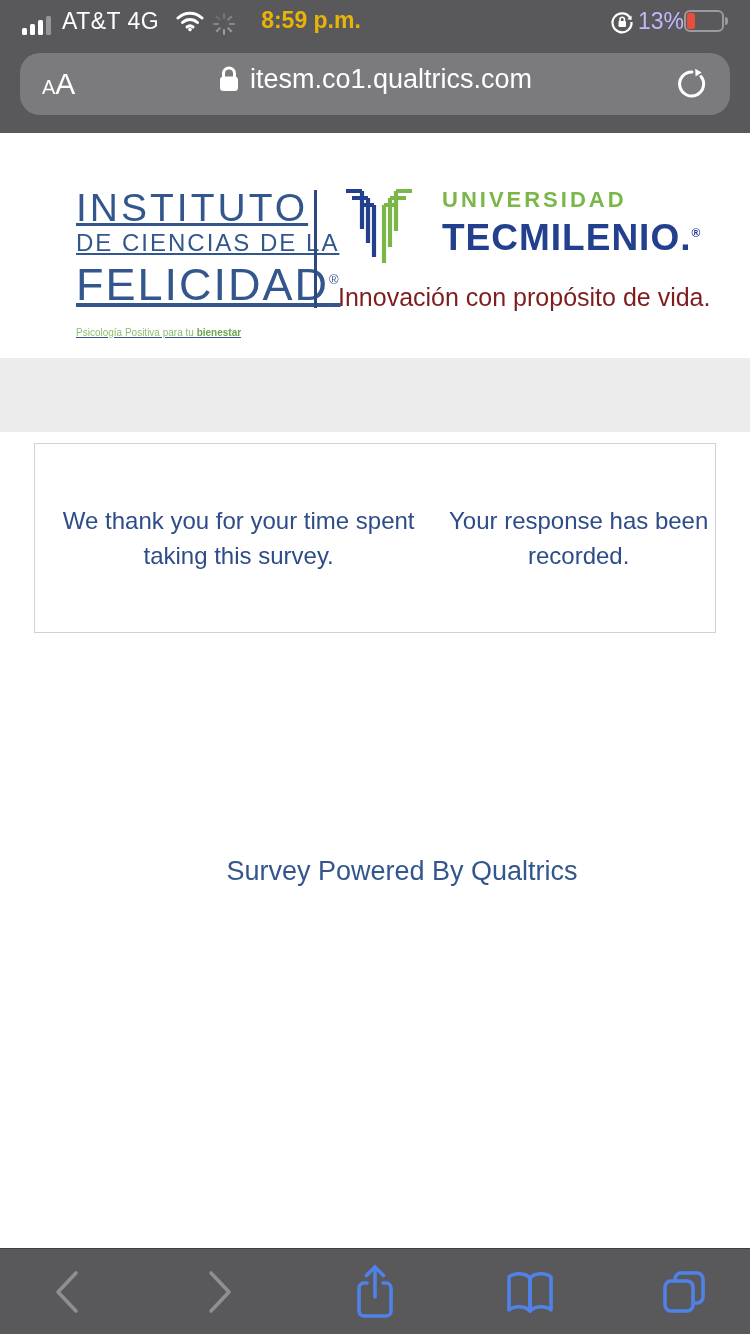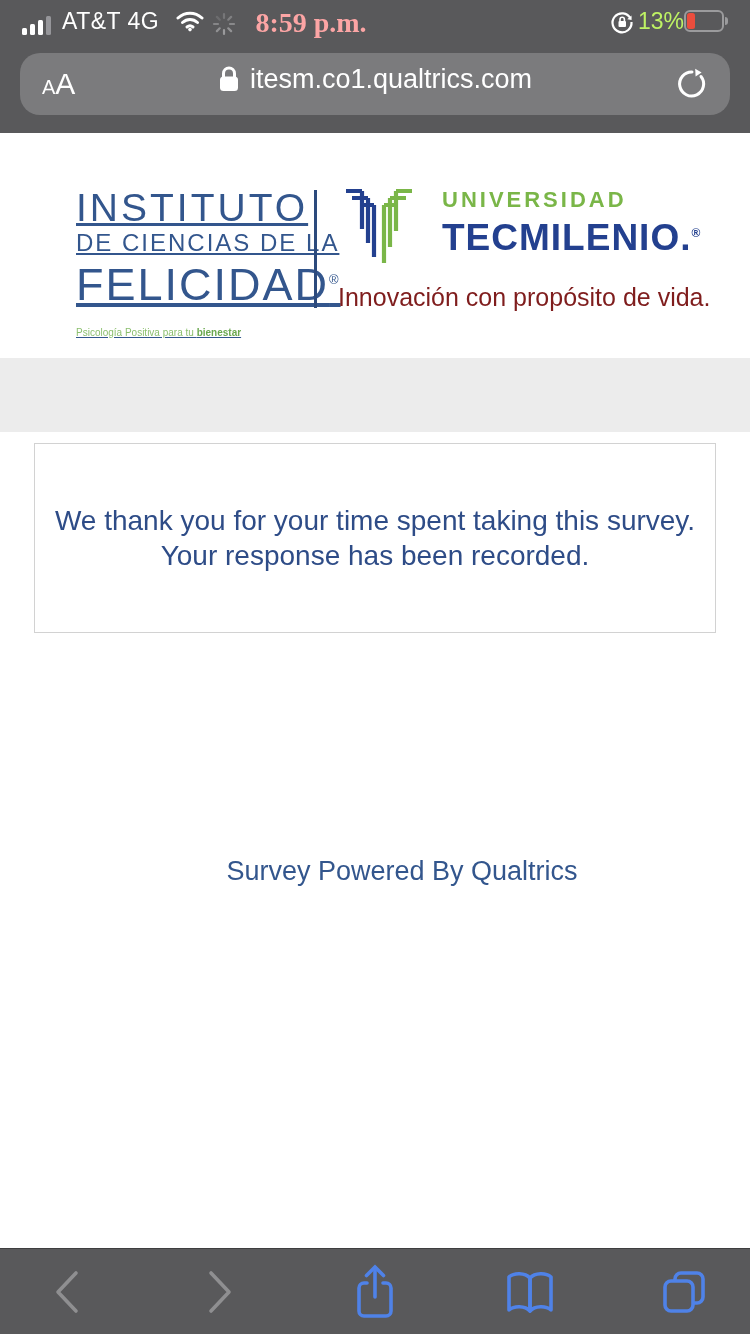--- a/index.html
+++ b/index.html
@@ -18,23 +18,23 @@
     position:absolute;top:0;left:0;width:622px;height:46px;
     display:flex;align-items:center;color:#fff;
   }
   .signal{position:absolute;left:22px;top:15px;display:flex;align-items:flex-end;gap:3px;height:20px;}
   .signal .bar{width:5px;border-radius:1.5px;background:#fff;}
   .signal .b1{height:7px;}.signal .b2{height:11px;}.signal .b3{height:15px;}
   .signal .b4{height:19px;background:#96969a;}
   .carrier{position:absolute;left:62px;top:8px;font-size:23px;letter-spacing:.5px;color:#fff;}
   .wifi{position:absolute;left:176px;top:11px;}
   .spinner{position:absolute;left:212px;top:12px;}
-  .clock{position:absolute;left:0;right:0;top:7px;text-align:center;font-size:28px;font-weight:bold;color:#fca5a5;font-family:Liberation Serif, serif;}
+  .clock{position:absolute;left:0;right:0;top:7px;text-align:center;font-size:23px;font-weight:bold;color:#eab308;}
   .rot-lock{position:absolute;left:609px;top:9px;}
-  .battery-pct{position:absolute;left:638px;top:8px;font-size:23px;color:#bef264;}
+  .battery-pct{position:absolute;left:638px;top:8px;font-size:23px;color:#c4b5fd;}
   .battery{position:absolute;left:684px;top:10px;width:44px;height:22px;}
   .battery .shell{position:absolute;left:0;top:0;width:40px;height:22px;border:2px solid #9b9b9d;border-radius:6px;}
   .battery .level{position:absolute;left:3px;top:3px;width:8px;height:16px;border-radius:2.5px;background:var(--battery-red,#eb4d3d);}
   .battery .nub{position:absolute;right:0px;top:7px;width:3px;height:8px;border-radius:0 3px 3px 0;background:#9b9b9d;}
   .url-pill{
     position:absolute;left:20px;top:53px;width:710px;height:62px;
     background:var(--pill-bg,#7b7b7d);border-radius:20px;
     display:flex;align-items:center;justify-content:space-between;
     padding:0 22px;color:#fff;
   }
@@ -57,22 +57,22 @@
   .tec-text{margin-left:22px;padding-top:4px;}
   .tec-univ{font-size:22px;font-weight:bold;letter-spacing:3px;color:var(--green,#7ab648);}
   .tec-name{font-size:37px;font-weight:bold;letter-spacing:1px;color:var(--tec-blue,#23408f);line-height:40px;}
   .tec-name sup{font-size:12px;}
   .tec-motto{position:absolute;left:338px;top:150px;font-size:25px;color:#7f1d1d;}
   
   .gray-band{position:absolute;top:358px;left:0;width:750px;height:74px;background:var(--band-gray,#ececec);}
   .message-box{
     position:absolute;left:34px;top:443px;width:682px;height:190px;
     background:#fff;border:1px solid #d2d2d2;
-    display:flex;flex-direction:column;align-items:center;justify-content:center;
-    color:var(--text-blue,#2e4c87);font-size:28px;line-height:35px;text-align:center;
+    display:flex;flex-direction:row;align-items:center;justify-content:center;
+    color:var(--text-blue,#2e4c87);font-size:24px;line-height:35px;text-align:center;
   }
   .powered{
     position:absolute;top:856px;left:0;width:750px;text-align:center;
     font-size:27px;color:var(--brand-blue,#33568d);text-decoration:none;display:block;margin-left:27px;
   }
   
   .toolbar{
     position:absolute;top:1248px;left:0;width:750px;height:86px;
     background:var(--chrome-bg,#59595b);border-top:1px solid #3e3e40;
     display:flex;align-items:center;justify-content:space-between;

